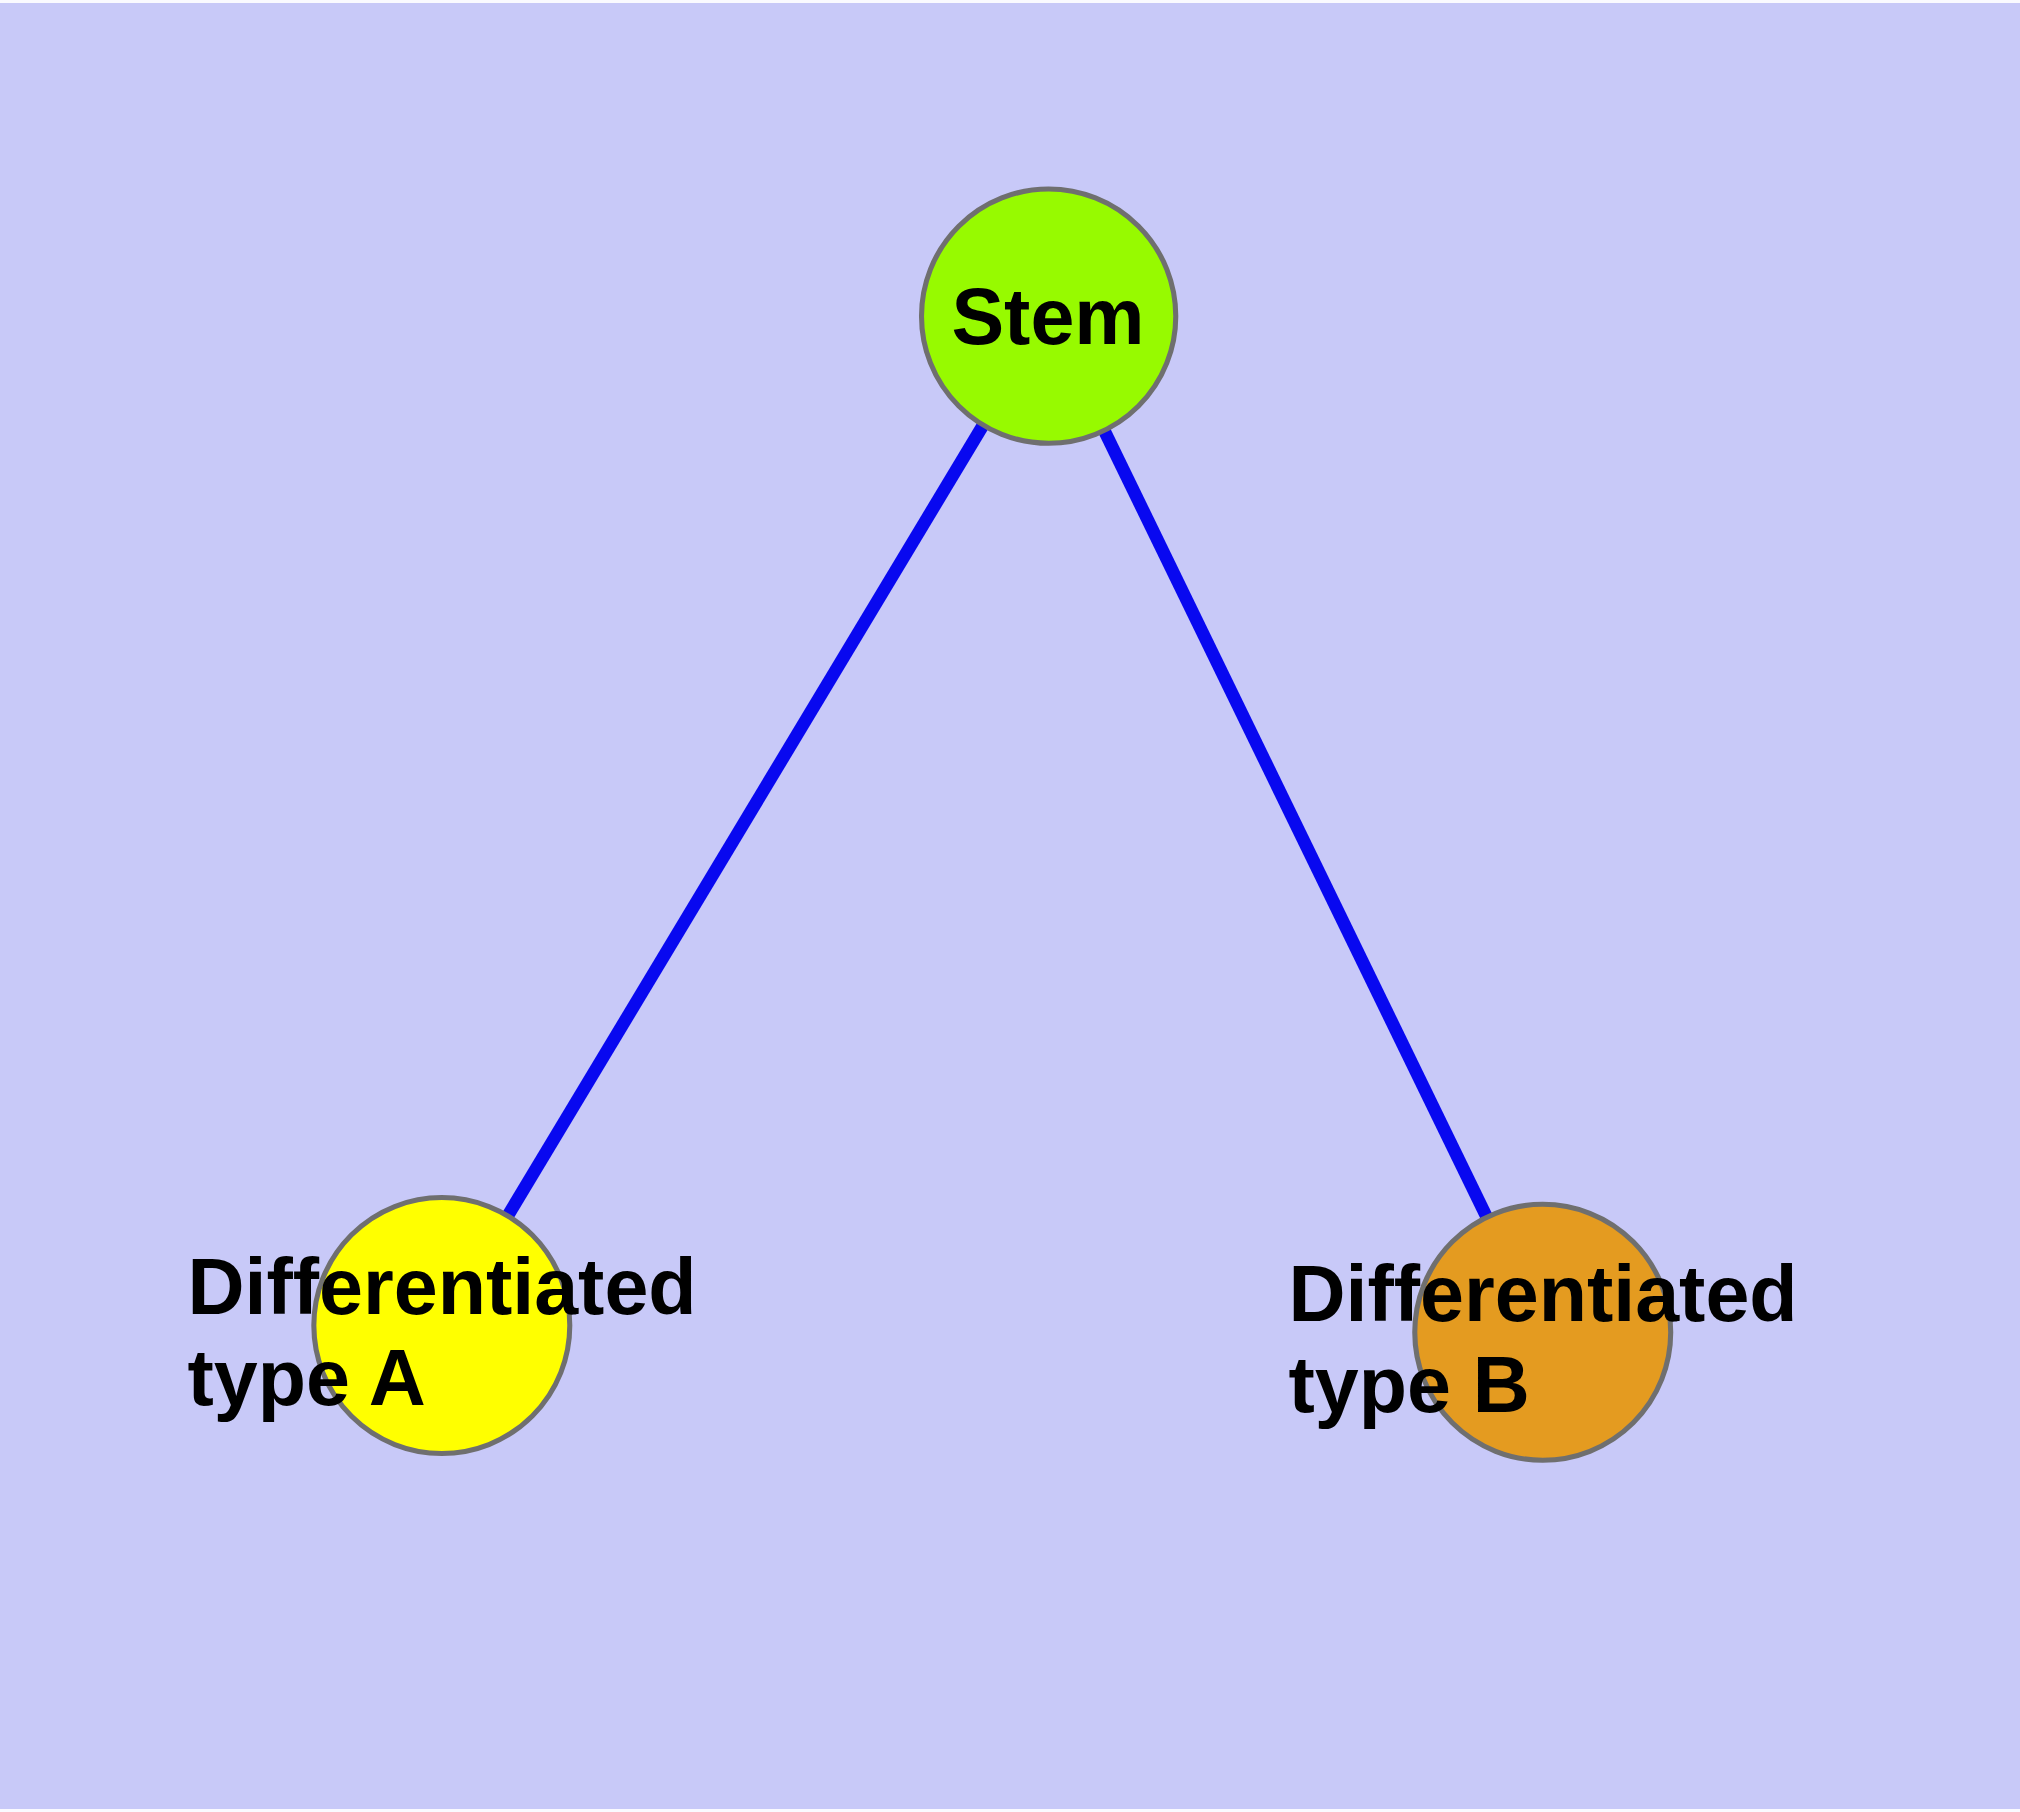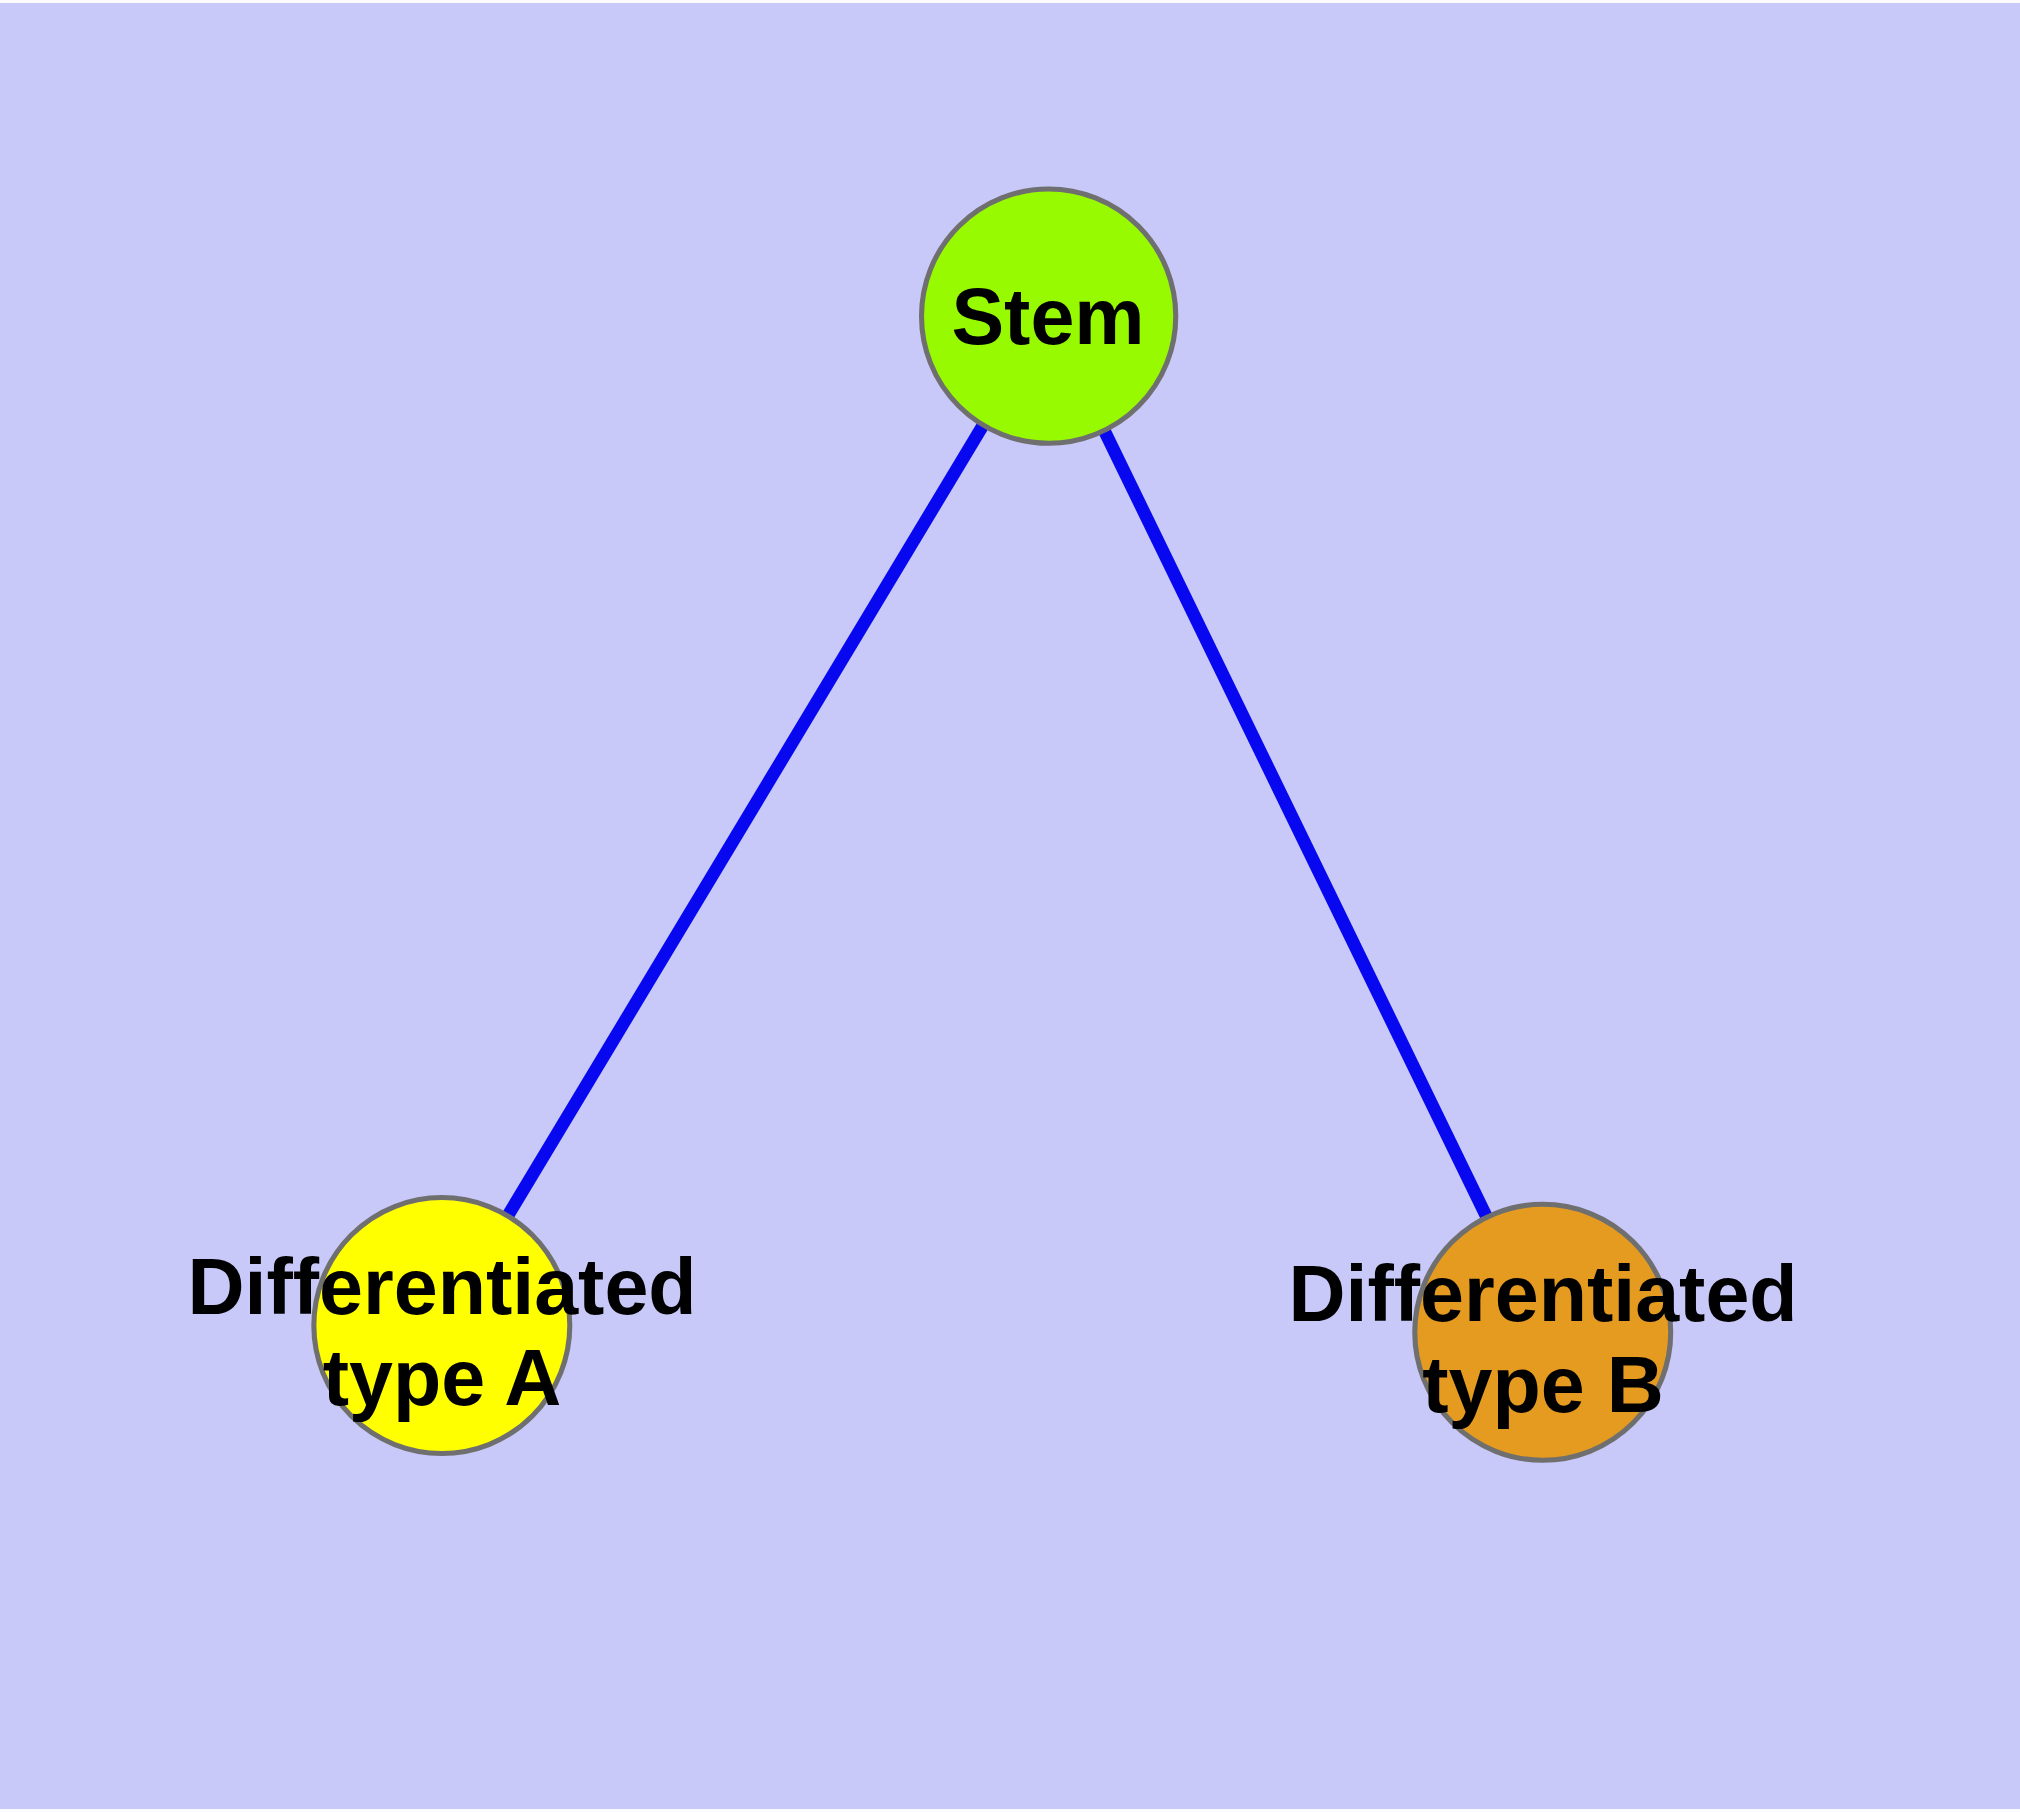--- a/index.html
+++ b/index.html
@@ -43,21 +43,20 @@
   svg.graph circle.node-circle {
     stroke-width: 6;
   }
   .node-label {
     position: absolute;
     transform: translate(-50%, -50%);
     font-size: 79px;
     line-height: 91px;
     font-weight: 700;
     color: #000000;
-    text-align: center;
     white-space: pre-line;
     letter-spacing: 0;
     pointer-events: none;
   }
 </style>
 </head>
 <body>
 
 <div class="canvas" data-bind-style="background-color:diagram.background_color" style="background-color: rgb(200, 201, 248);">
 

